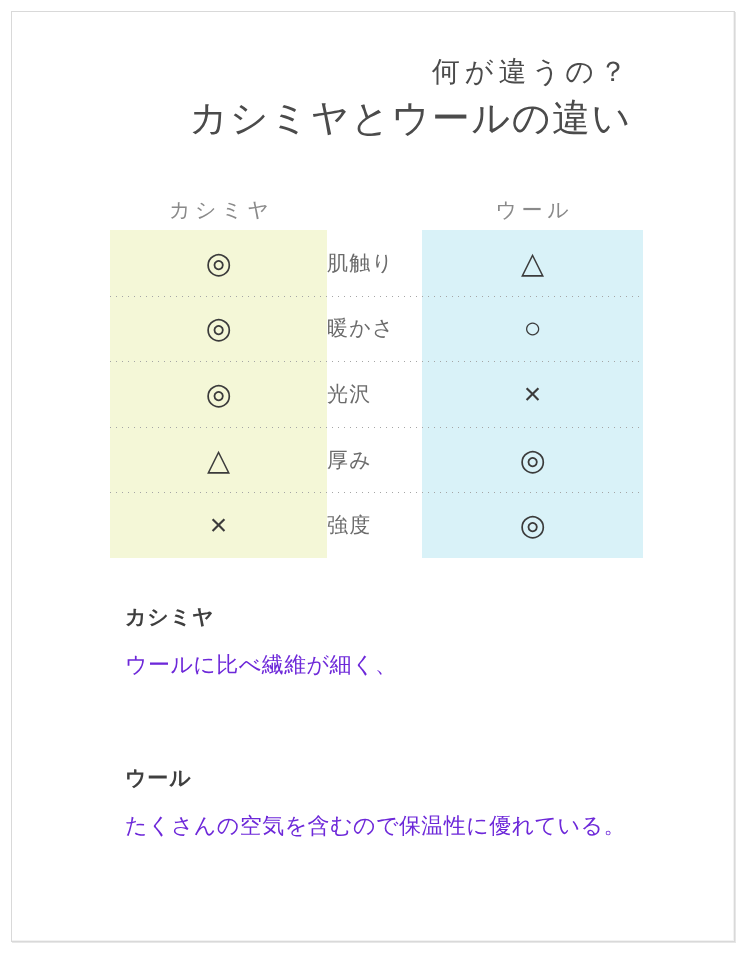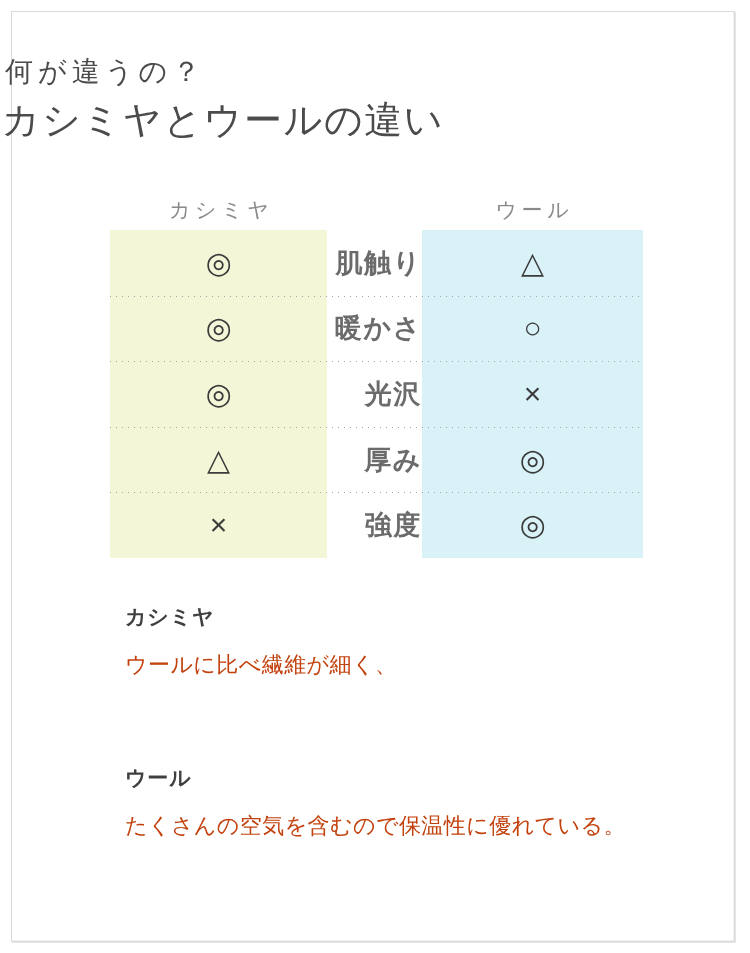--- a/index.html
+++ b/index.html
@@ -20,32 +20,32 @@
     width: 722px; height: 929px;
     border: 1px solid #d9d9d9;
     box-shadow: 1px 1px 0 #e7e7e7, inset -1px -1px 0 #f2f2f2;
     pointer-events: none;
   }
   
   .header {
     position: absolute;
     left: 0; top: 54px;
     width: 632px;
-    text-align: left;
+    text-align: right;
     color: #4b4b4b;
   }
   .subtitle {
     font-family: "Liberation Serif", "DejaVu Serif", serif;
     font-size: 28px;
     letter-spacing: 0.18em;
     padding-left: 0.18em; 
     line-height: 1.3;
   }
   .title {
-    font-family: Liberation Sans, sans-serif;
+    font-family: Liberation Mono, monospace;
     font-size: 38px;
     font-weight: normal;
     letter-spacing: 0.04em;
     padding-left: 0.04em;
     margin: 8px 0 0 0;
     line-height: 1.2;
   }
   
   .col-headers {
     position: absolute;
@@ -95,40 +95,39 @@
   .cell-sym {
     text-align: center;
     color: #3b3b3b;
     font-size: 30px;
     line-height: 1;
   }
   .cell-sym.cashmere { width: 217px; }
   .cell-sym.wool     { width: 221px; }
   .cell-label {
     width: 95px;
-    text-align: right;
+    text-align: left;
     color: #6b6b6b;
-    font-size: 27px;
+    font-size: 21px;
     letter-spacing: 0.06em;
-    font-weight: bold;
   }
   
   .desc-block { position: absolute; left: 125px; width: 520px; }
   .desc-block.first  { top: 603px; }
   .desc-block.second { top: 764px; }
   .desc-heading {
     font-size: 21px;
     font-weight: bold;
     color: #3f3f3f;
     letter-spacing: 0.04em;
     margin: 0 0 17px 0;
   }
   .desc-line {
     font-size: 22px;
-    color: #c2410c;
+    color: #6d28d9;
     line-height: 34px;
     letter-spacing: 0.02em;
     margin: 0;
   }
 </style>
 </head>
 <body>
 
 <div class="frame"></div>
 

